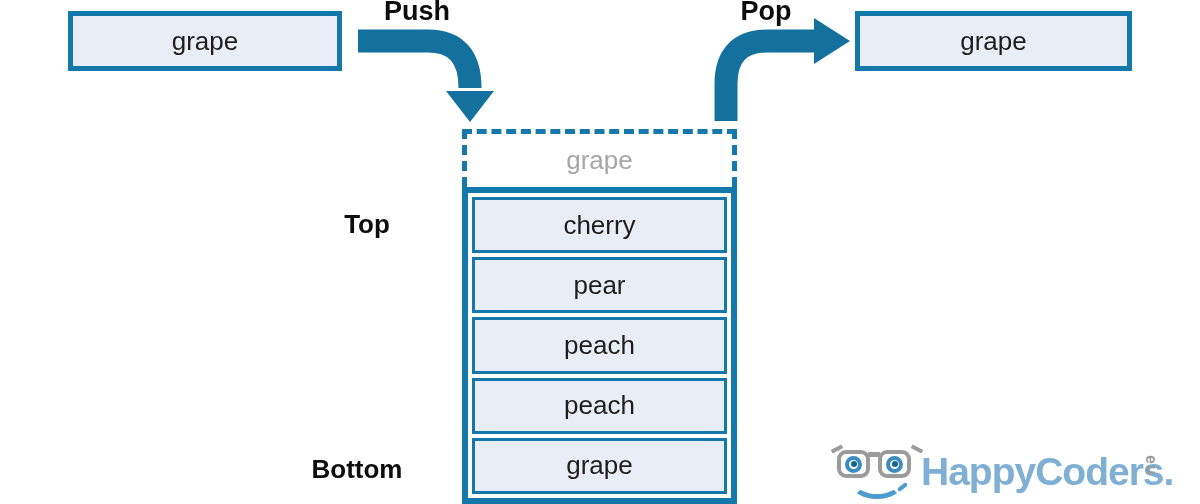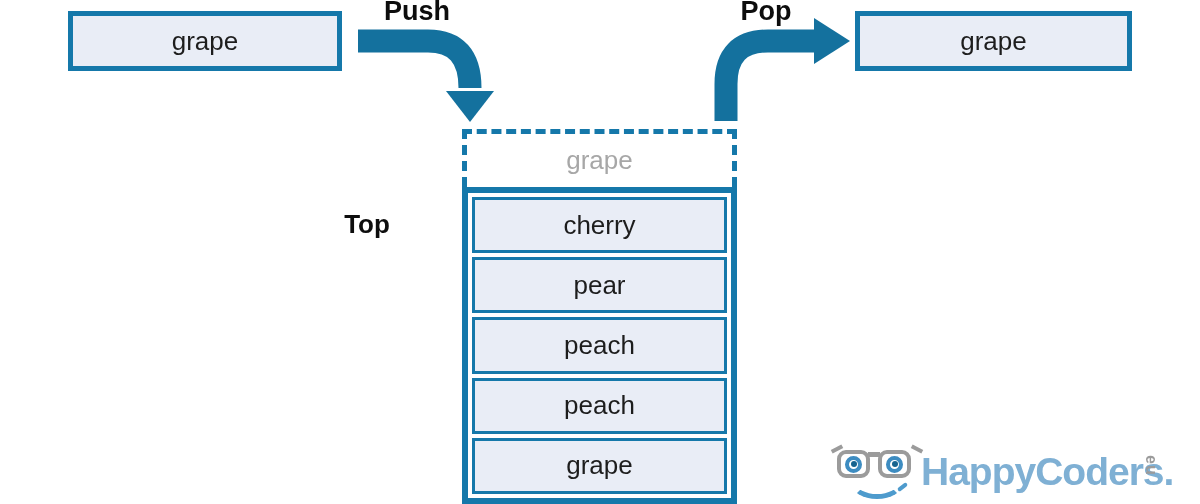--- a/index.html
+++ b/index.html
@@ -116,20 +116,21 @@
 
   <div class="stack">
     <div class="stack-item">cherry</div>
     <div class="stack-item">pear</div>
     <div class="stack-item">peach</div>
     <div class="stack-item">peach</div>
     <div class="stack-item">grape</div>
   </div>
 
   <div class="side-label top-label">Top</div>
+  <div class="side-label bottom-label">Bottom</div>
 
   <div class="logo">
     <div class="logo-face">
       <div class="temple temple-left"></div>
       <div class="temple temple-right"></div>
       <div class="bridge"></div>
       <div class="lens lens-left">
         <div class="eye">
             <div class="pupil"></div>
           </div>

